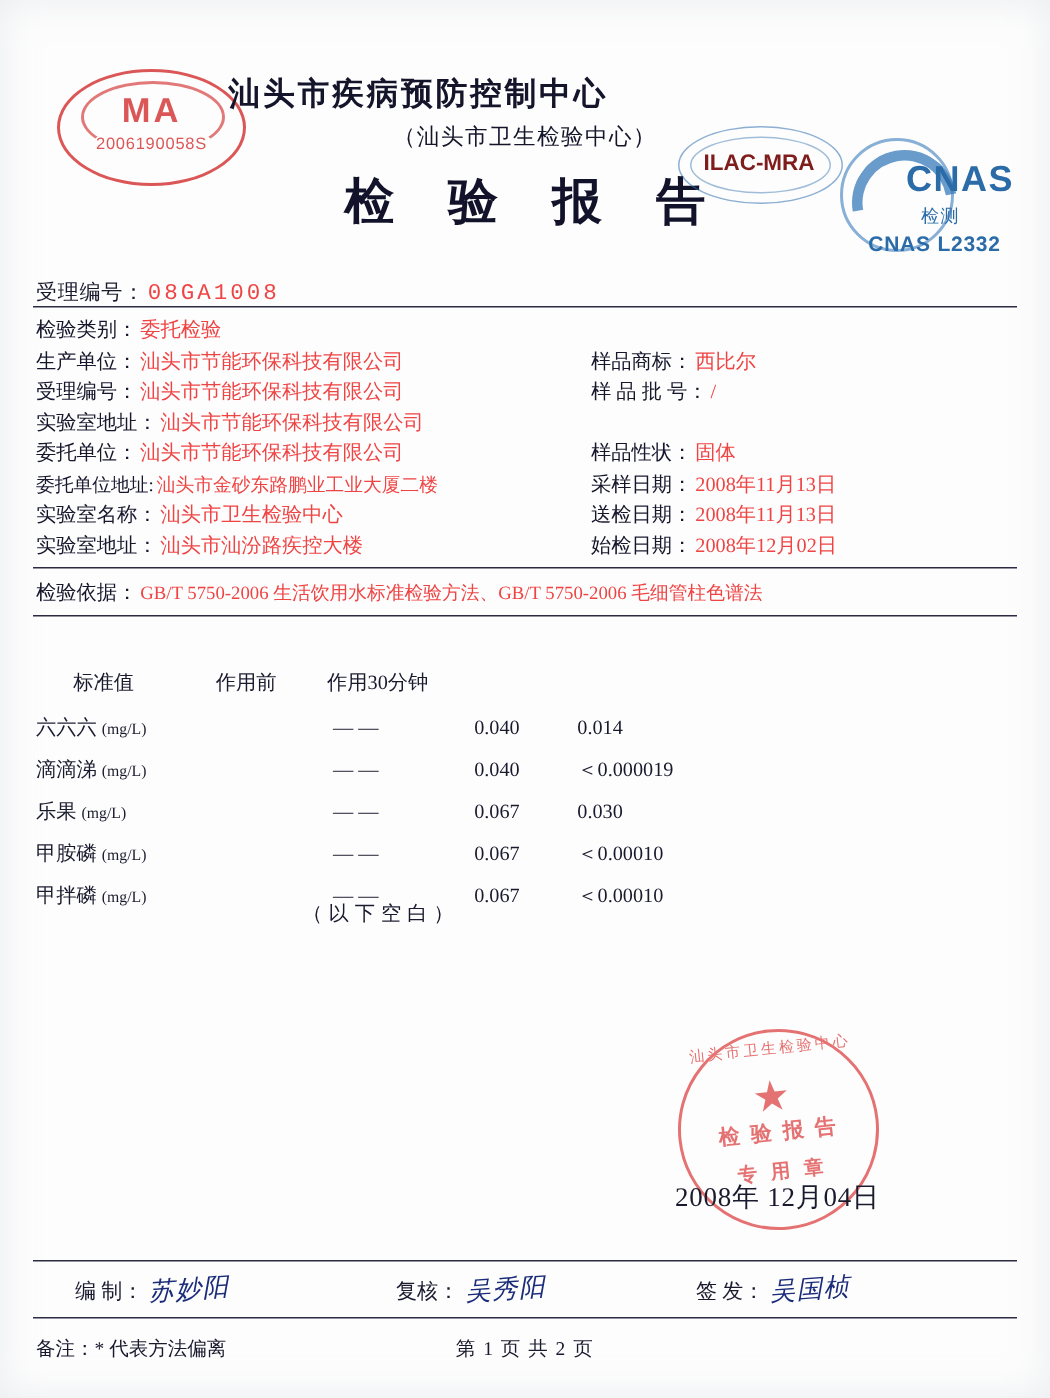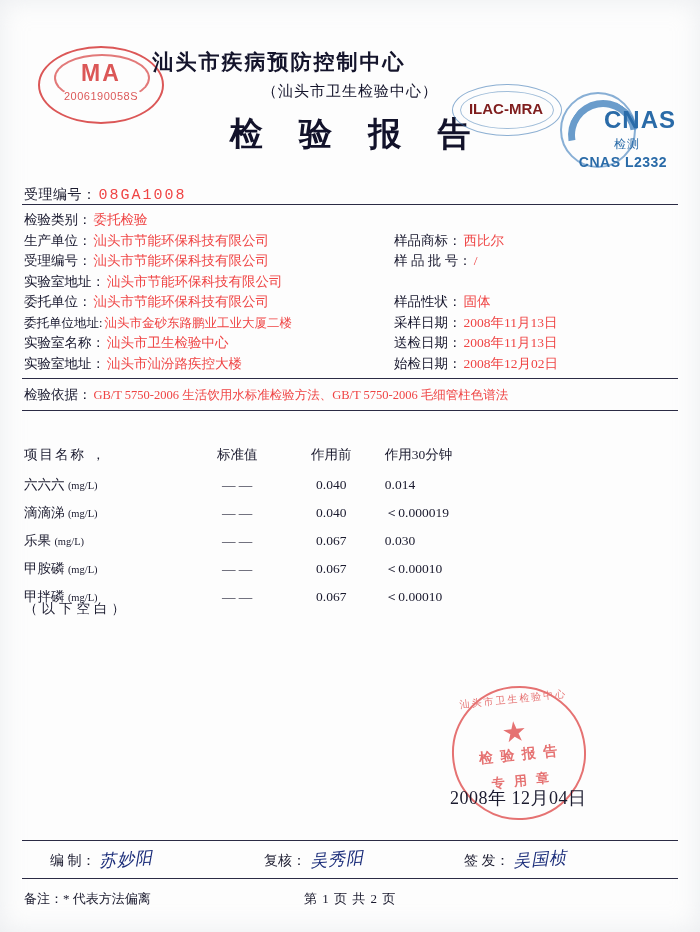--- a/index.html
+++ b/index.html
@@ -285,21 +285,21 @@
   .c-std  { width: 90px; text-align: center; }
   .c-pre  { width: 100px; text-align: center; }
   .c-post { width: 100px; text-align: left; padding-left: 4px; }
   .unit { font-size: 10.5px; letter-spacing: 0; }
   .hdr-name { letter-spacing: 2px; }
   .blank-note {
     position: absolute;
     left: 24px;
     top: 600px;
     width: 460px;
-    text-align: left;
+    text-align: center;
     font-size: 13.5px;
     letter-spacing: 4px;
   }
 
   
   .round-stamp {
     position: absolute;
     left: 452px;
     top: 686px;
     width: 130px;
@@ -519,21 +519,20 @@
 
   <div class="basis">
     <span class="lbl">检验依据：</span><span class="val">GB/T 5750-2006 生活饮用水标准检验方法、GB/T 5750-2006 毛细管柱色谱法</span>
   </div>
 
   <div class="rule" style="top:410px"></div>
 
   <div class="tbl">
 
     <div class="tbl-head">
-      <div class="c-name hdr-name">项目名称 ，</div>
       <div class="c-std">标准值</div>
       <div class="c-pre">作用前</div>
       <div class="c-post">作用30分钟</div>
     </div>
 
     <div class="tbl-row">
       <div class="c-name">
         <span>六六六</span>
         <span class="unit">(mg/L)</span>
       </div>

